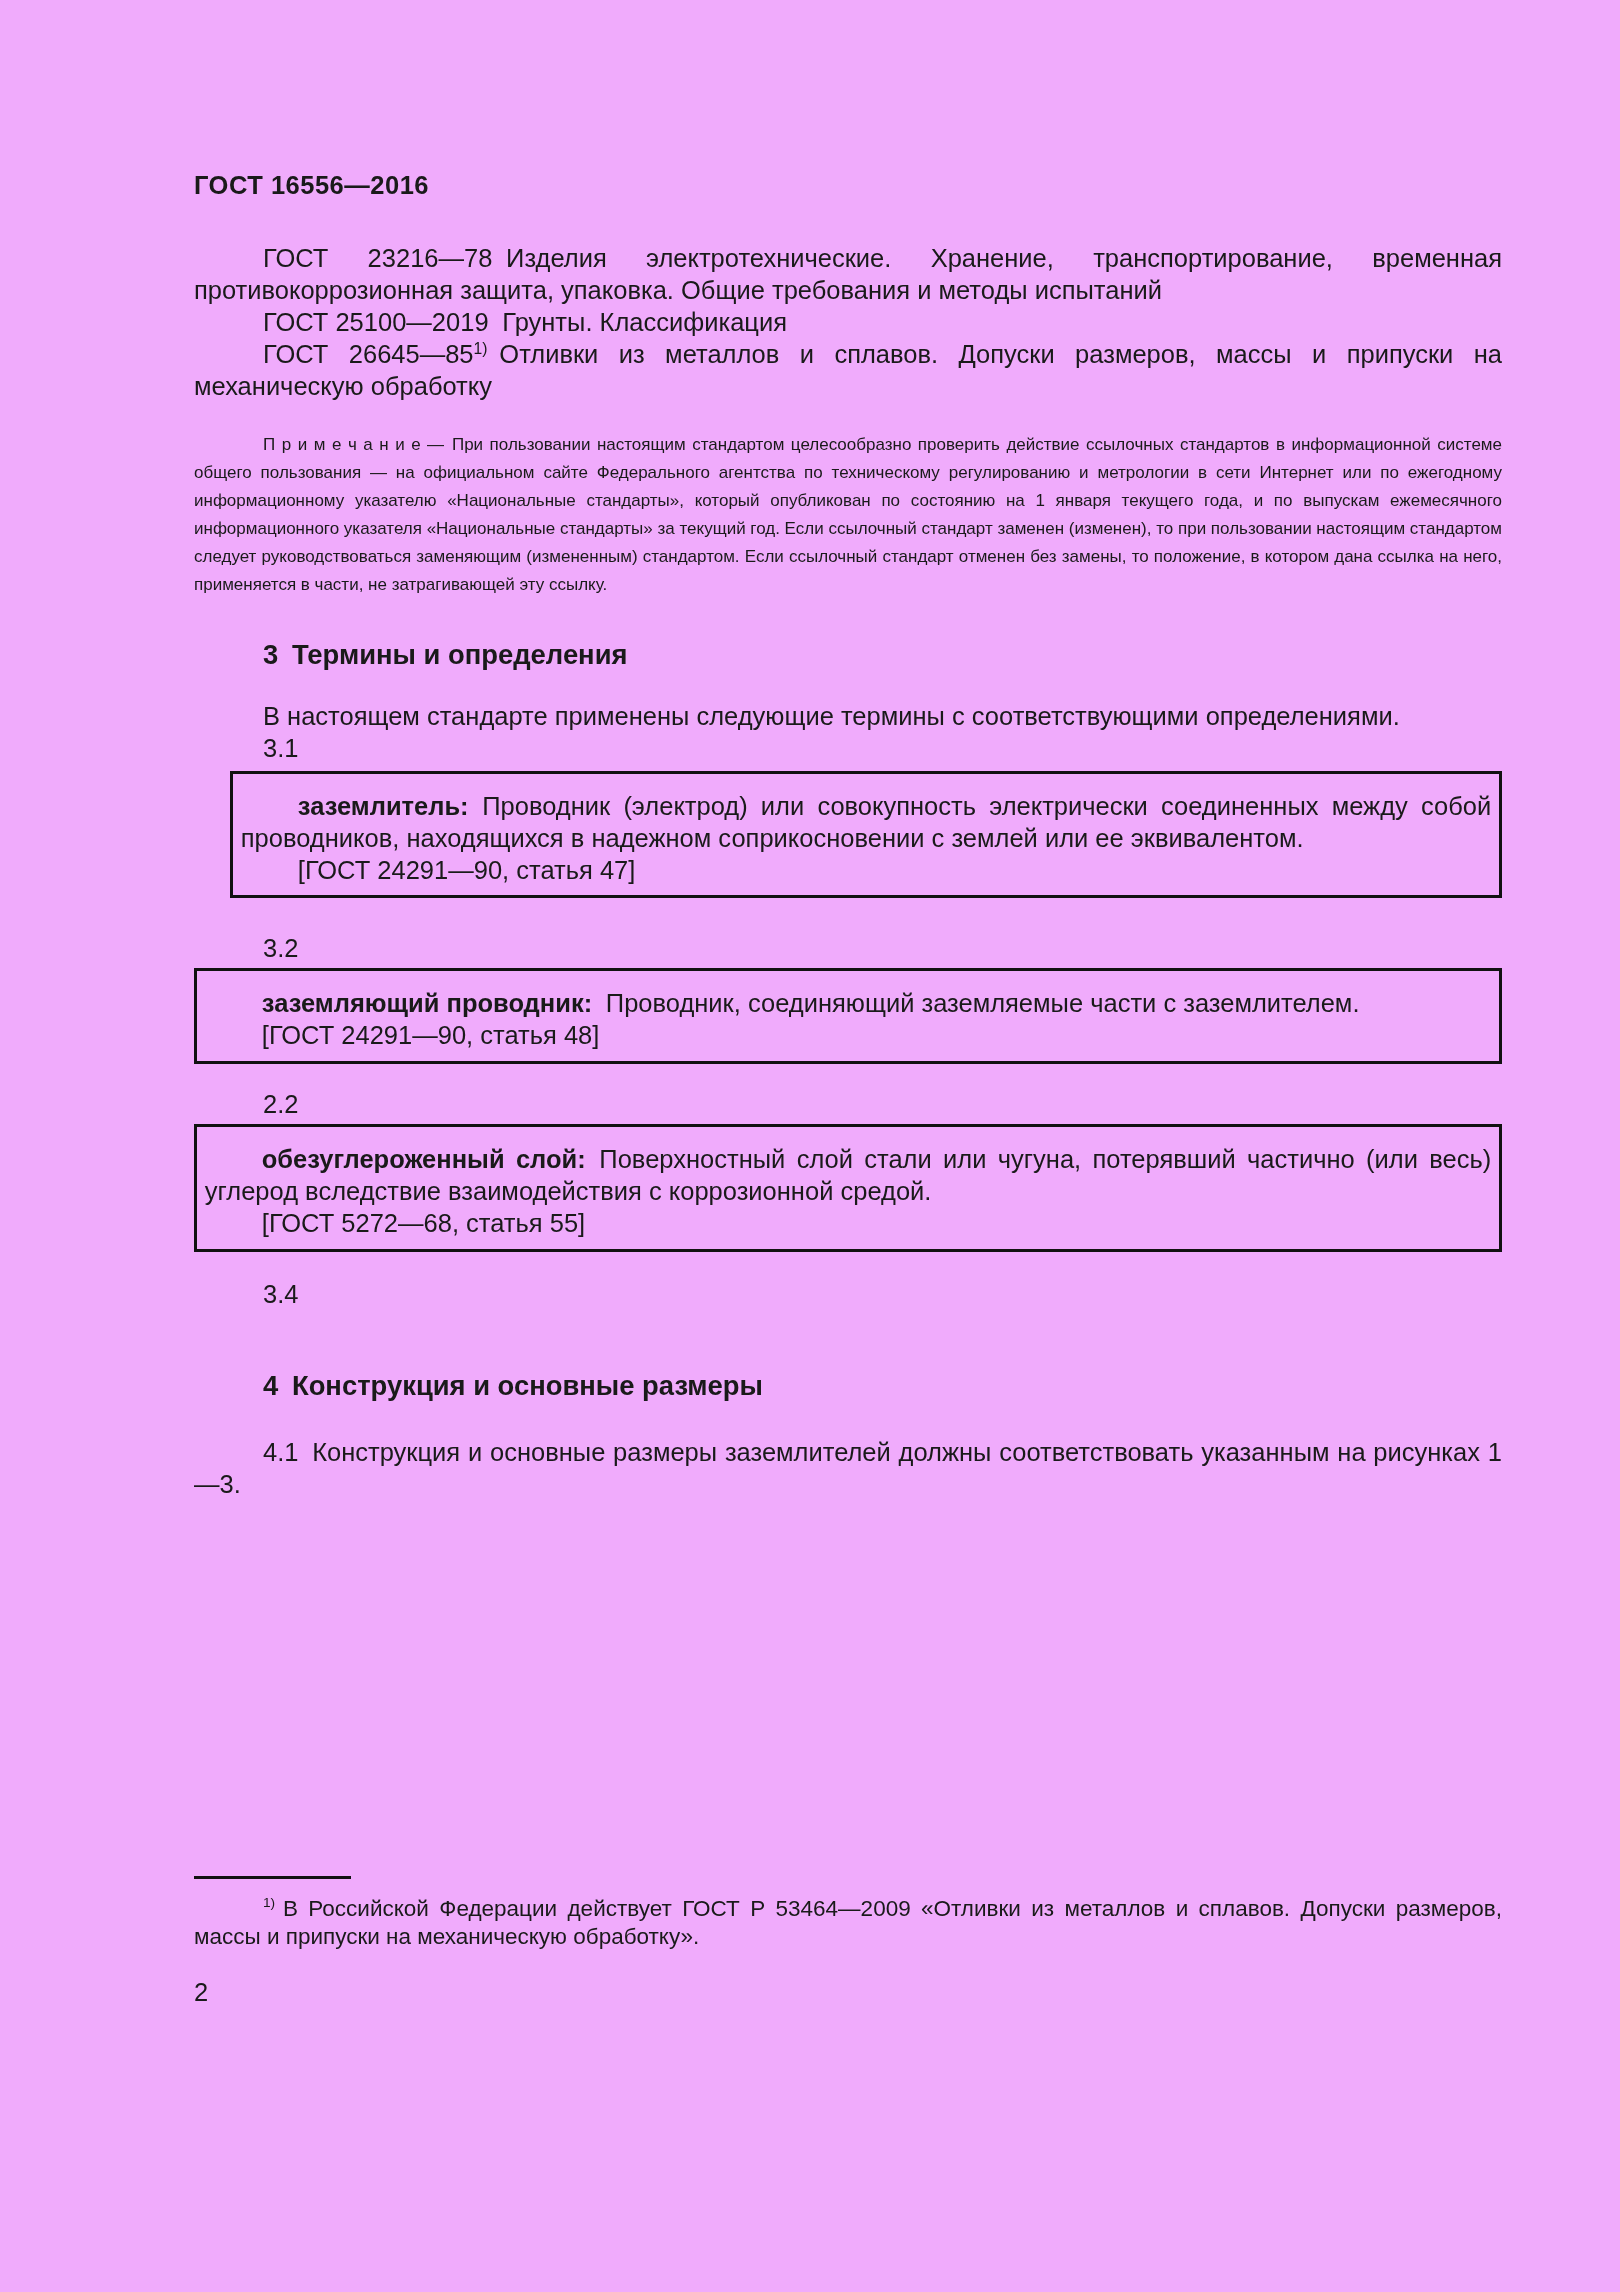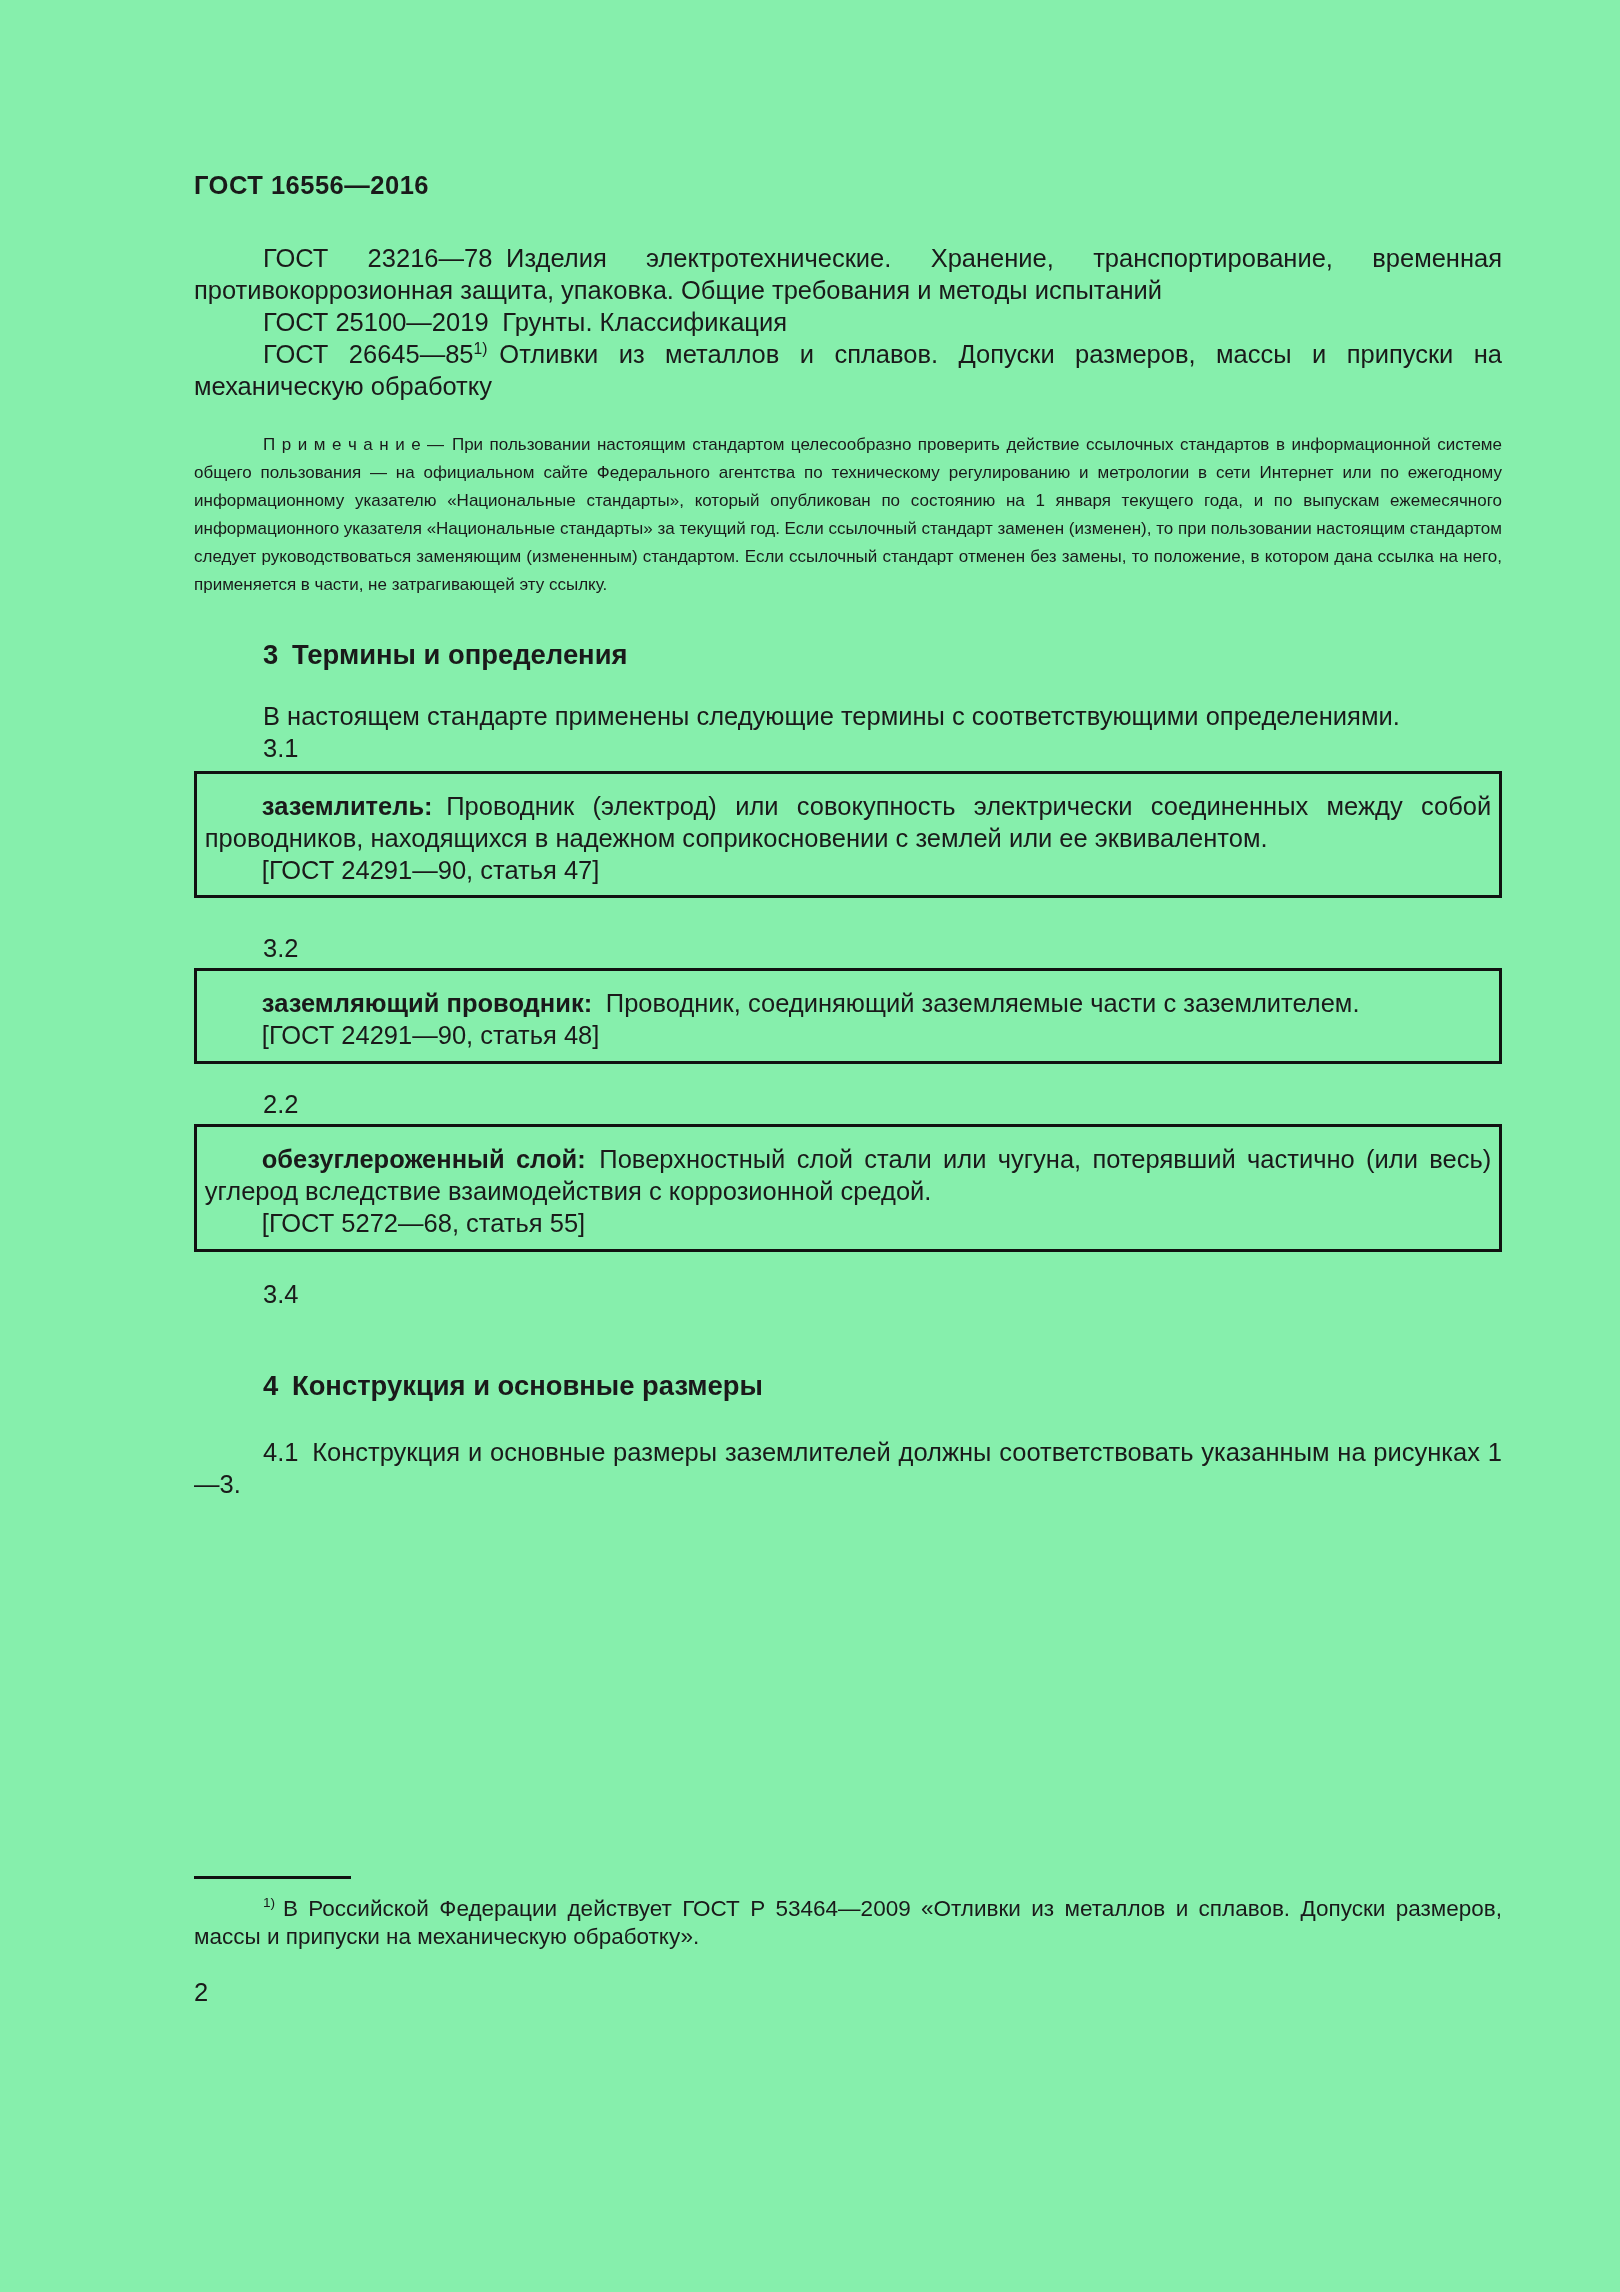--- a/index.html
+++ b/index.html
@@ -1,20 +1,20 @@
 <!DOCTYPE html>
 <html lang="ru"><head>
 <meta charset="utf-8">
 <style>
   html, body { margin: 0; padding: 0; background: #ffffff; }
   .page {
     position: relative;
     width: 1620px;
     height: 2293px;
-    background: #86efac;
+    background: #f0abfc;
     color: #1a1a1a;
     font-family: "Liberation Sans", sans-serif;
     box-sizing: border-box;
     padding: 169px 118px 0 194px;
     overflow: hidden;
   }
   .doc-header {
     font-weight: bold;
     font-size: 25.5px;
     line-height: 32px;
@@ -58,21 +58,21 @@
   }
   .term-num { text-align: left; }
   .mt-t2 { margin-top: 34px; }
   .mt-t3 { margin-top: 24.5px; }
   .mt-t4 { margin-top: 26.5px; }
   .defbox {
     border: 3.9px solid #111111;
     margin-top: 3.9px;
     padding: 15.7px 7.8px 9.8px 7.8px;
   }
-  .defbox.first { margin-top: 6.9px; }
+  .defbox.first { margin-top: 6.9px; margin-left: 36px; }
   .def-p {
     font-size: 25.5px;
     line-height: 32px;
     text-align: justify;
     text-indent: 57px;
     margin: 0;
   }
   .def-src {
     font-size: 25.5px;
     line-height: 32px;

